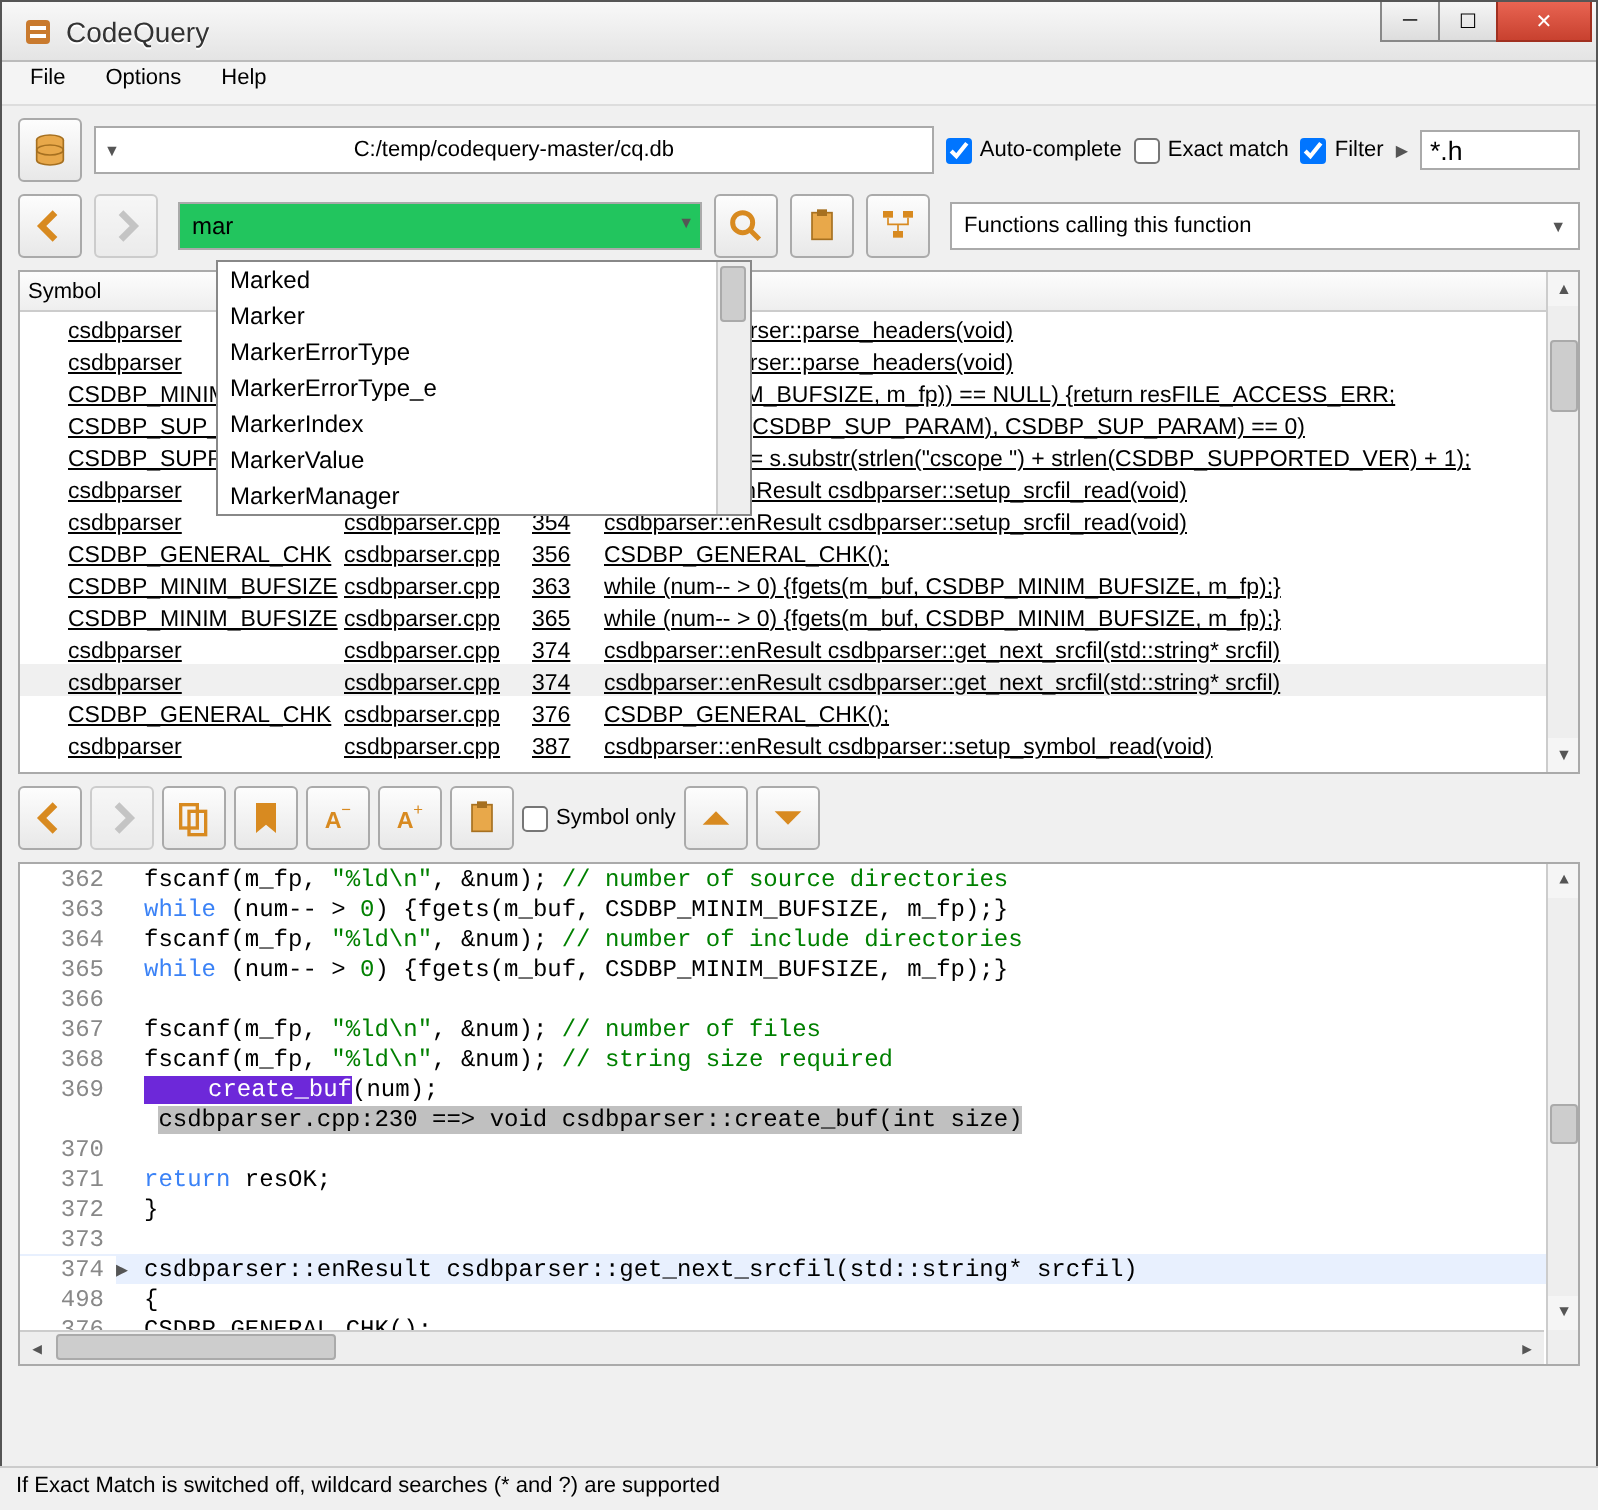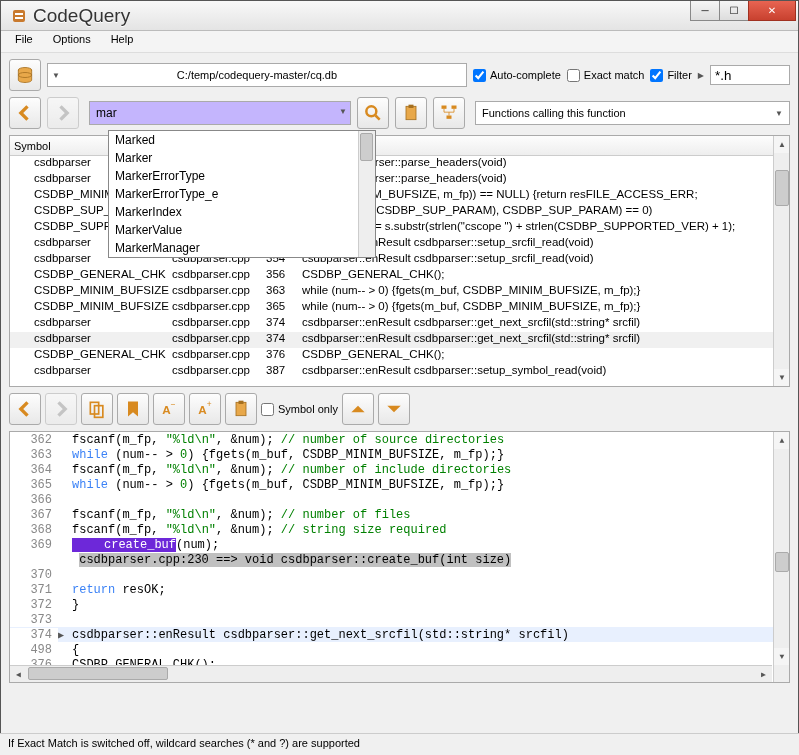--- a/index.html
+++ b/index.html
@@ -1,45 +1,45 @@
 <!DOCTYPE html>
 <html><head>
 <meta charset="utf-8">
 <style>
 * { box-sizing: border-box; margin: 0; padding: 0; }
 body { font-family: "Segoe UI", Tahoma, sans-serif; font-size: 11px; background: #f0f0f0; width: 799px; height: 755px; overflow: hidden; border: 1px solid #555; }
 .titlebar { height: 30px; background: linear-gradient(#f8f8f8, #e4e4e4); border-bottom: 1px solid #bbb; display: flex; align-items: center; padding: 0 2px 0 10px; position: relative; }
-.titlebar-title { color: #333; font-size: 19px; text-shadow: 0 1px 0 #fff; }
+.titlebar-title { color: #333; font-size: 14px; text-shadow: 0 1px 0 #fff; }
 .win-btns { position: absolute; right: 2px; top: 0; display: flex; }
 .win-btn { width: 30px; height: 20px; display: flex; align-items: center; justify-content: center; font-family: Arial; font-size: 10px; border: 1px solid #888; border-top: none; background: linear-gradient(#f5f5f5,#ddd); margin-left: -1px; }
 .win-btn.close { width: 48px; background: linear-gradient(#e86452,#c8412f); color: #fff; border-color: #a03020; border-top-right-radius: 0; }
 .menubar { height: 22px; background: #f4f4f4; display: flex; padding: 0 6px; gap: 4px; border-bottom: 1px solid #ddd; }
 .menubar span { padding: 2px 8px; }
 .content { padding: 6px 8px; background: #f0f0f0; }
 .row { display: flex; align-items: center; gap: 6px; margin-bottom: 6px; }
 .btn { width: 32px; height: 32px; background: linear-gradient(#fdfdfd,#e8e8e8); border: 1px solid #aaa; border-radius: 3px; display: flex; align-items: center; justify-content: center; flex-shrink: 0; }
 .btn svg { width: 20px; height: 20px; }
 .dbfield { flex: 1; height: 24px; border: 1px solid #aaa; background: #fff; display: flex; align-items: center; justify-content: center; position: relative; }
 .dbfield .dd { position: absolute; left: 4px; font-size: 8px; color: #555; }
 .chk { display: flex; align-items: center; gap: 4px; }
 .chk input { width: 13px; height: 13px; }
 .filterfield { width: 80px; height: 20px; border: 1px solid #aaa; background: #fff; padding: 1px 4px; }
 .searchbox-wrap { position: relative; flex: 1; max-width: 262px; }
-.searchbox { width: 100%; height: 24px; border: 1px solid #aaa; background: #c4b5fd; padding: 1px 6px; font-size: 12px; }
+.searchbox { width: 100%; height: 24px; border: 1px solid #aaa; background: #22c55e; padding: 1px 6px; font-size: 12px; }
 .searchbox-dd { position: absolute; right: 4px; top: 6px; font-size: 8px; color: #555; pointer-events: none; }
 .suggest-item { padding: 2px 6px; font-size: 12px; }
 .suggest-scroll { position: absolute; right: 0; top: 0; bottom: 0; width: 17px; background: #eee; border-left: 1px solid #ccc; }
 .suggest-thumb { position: absolute; right: 2px; top: 2px; width: 13px; height: 28px; background: #cdcdcd; border: 1px solid #aaa; border-radius: 2px; }
 .combo { flex: 1; height: 24px; border: 1px solid #aaa; background: #fff; padding: 2px 6px; display: flex; align-items: center; justify-content: space-between; }
 .combo .cdd { font-size: 8px; color: #555; }
 .results { border: 1px solid #aaa; background: #fff; height: 252px; position: relative; overflow: hidden; }
 .results-header { display: flex; background: linear-gradient(#fdfdfd,#eee); border-bottom: 1px solid #ccc; height: 20px; align-items: center; padding-left: 4px; font-size: 11px; }
 .res-col1 { width: 164px; }
 .results-body { font-size: 11.5px; position: relative; }
-.res-row { display: flex; padding: 0 4px; height: 16px; align-items: flex-start; white-space: nowrap; overflow: hidden; }
+.res-row { display: flex; padding: 0 4px; height: 16px; align-items: flex-end; white-space: nowrap; overflow: hidden; text-decoration: underline; }
 .res-row.sel { background: #f0f0f0; }
 .rc1 { width: 158px; padding-left: 20px; overflow: hidden; }
 .rc2 { width: 94px; overflow: hidden; }
 .rc3 { width: 36px; text-align: left; overflow: hidden; }
 .rc4 { flex: 1; overflow: hidden; }
 .vscroll { position: absolute; right: -1px; top: 0; bottom: 0; width: 17px; background: #eee; border-left: 1px solid #ccc; }
 .vscroll .arrow { height: 17px; display: flex; align-items: center; justify-content: center; font-size: 8px; color: #555; background: #f5f5f5; }
 .vscroll .thumb { position: absolute; top: 34px; left: 1px; right: 1px; height: 36px; background: #cdcdcd; border: 1px solid #aaa; border-radius: 2px; }
 .row2 { display: flex; align-items: center; gap: 4px; margin: 6px 0; }
 .pathlabel { flex: 1; text-align: right; font-size: 11px; color: #333; padding-right: 4px; }

